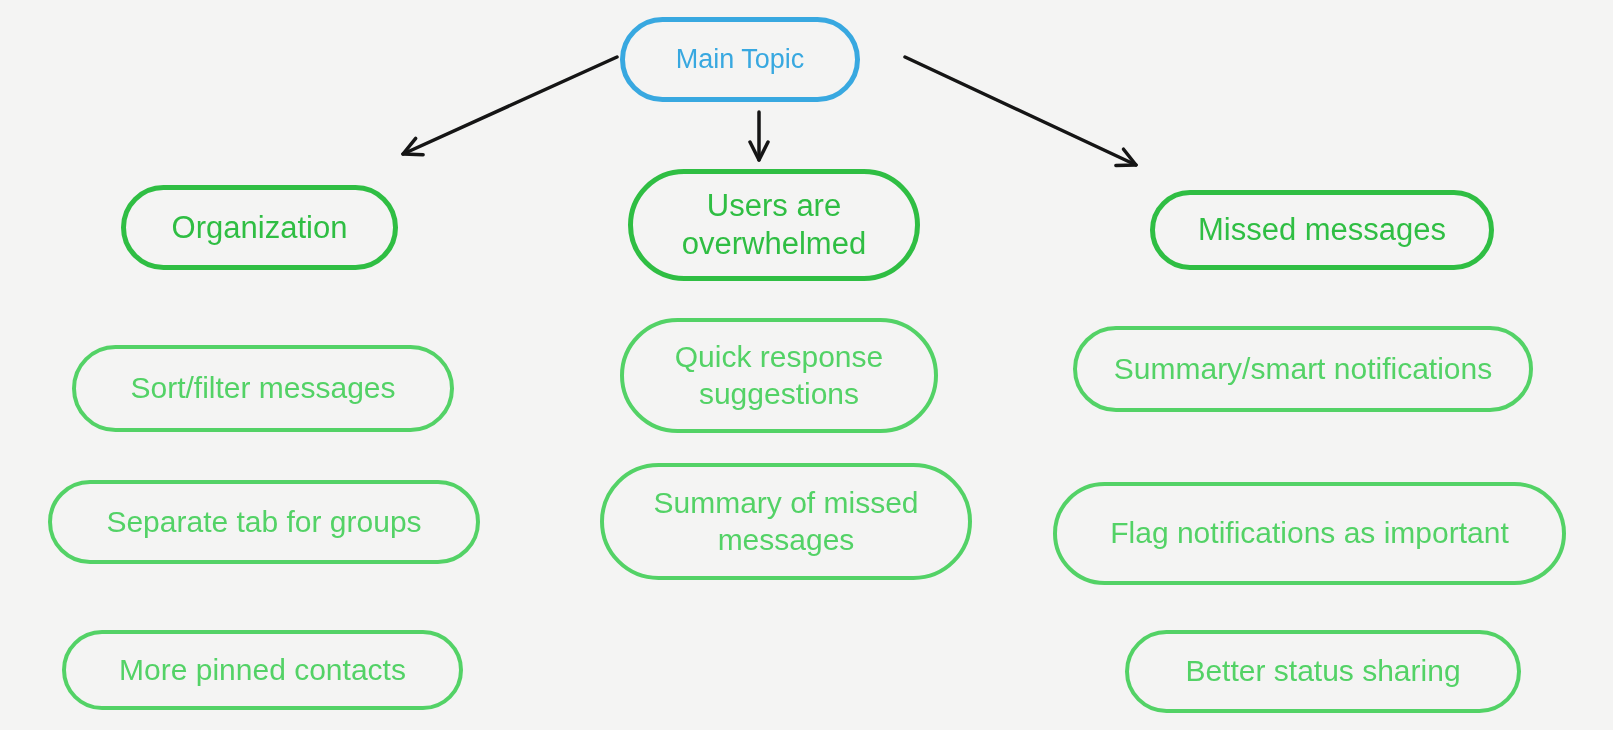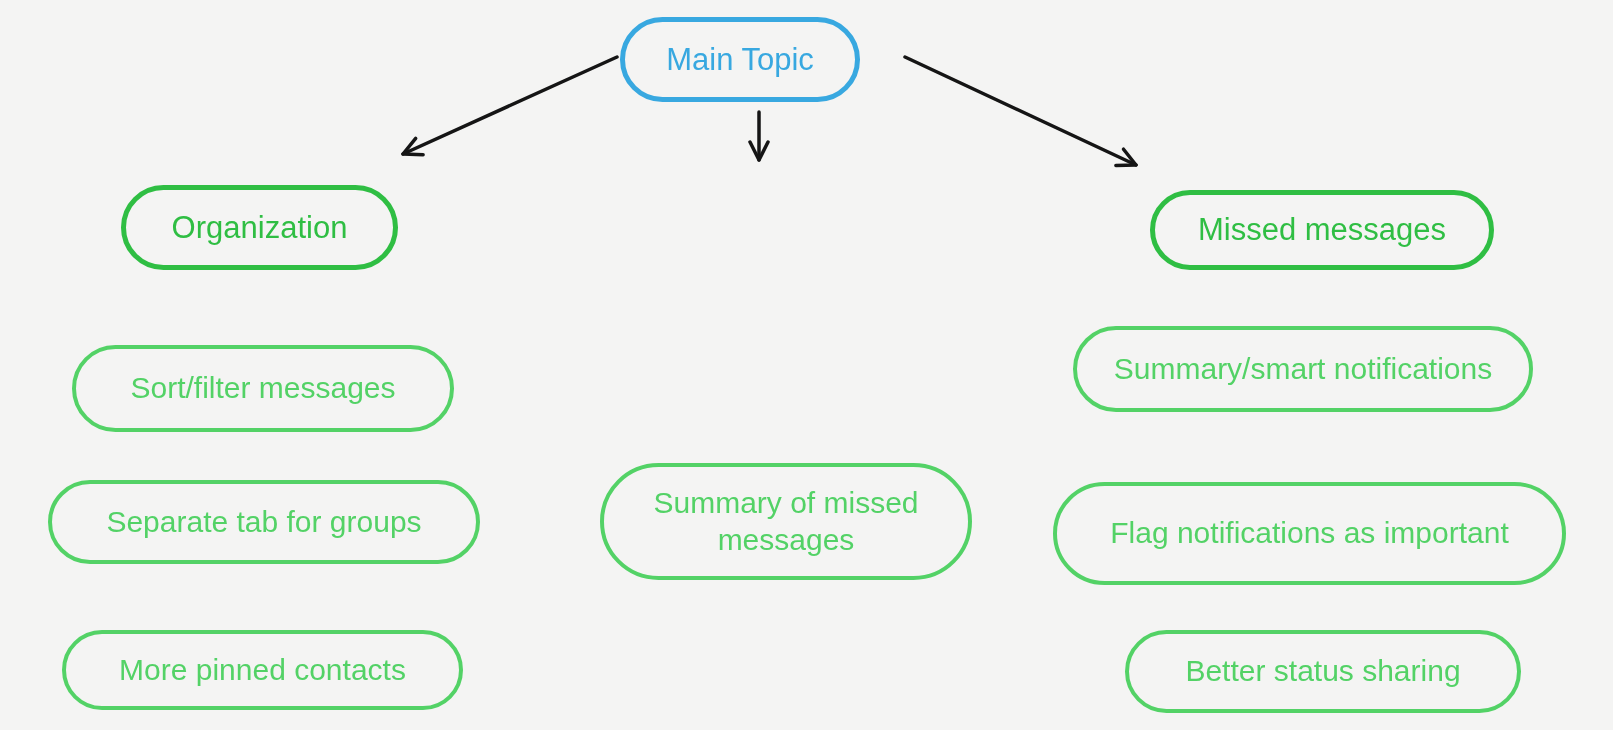--- a/index.html
+++ b/index.html
@@ -46,21 +46,21 @@
     cursor: default;
   }
   .node .label {
     line-height: 1.22;
     padding: 0 18px;
     font-weight: 400;
   }
   .node.root {
     border: 5px solid var(--c-root, #38a8e0);
     color: var(--c-root, #38a8e0);
-    font-size: 31px;
+    font-size: 27px;
   }
   .node.branch {
     border: 5px solid var(--c-branch, #2fbe43);
     color: var(--c-branch, #2fbe43);
     font-size: 31px;
   }
   .node.leaf {
     border: 4px solid var(--c-leaf, #53d266);
     color: var(--c-leaf, #53d266);
     font-size: 30px;
@@ -84,37 +84,43 @@
   </svg>
 
   <div class="node root one-line" style="left:620px; top:17px; width:240px; height:85px;">
     <span class="label">Main Topic</span>
   </div>
 
   <div class="node branch one-line" style="left:121px; top:185px; width:277px; height:85px;align-items:center;">
     <span class="label">Organization</span>
   </div>
 
+  <div class="node branch" style="left:628px; top:169px; width:292px; height:112px;">
+    <span class="label">Users are overwhelmed</span>
+  </div>
 
   <div class="node branch one-line" style="left:1150px; top:190px; width:344px; height:80px;">
     <span class="label">Missed messages</span>
   </div>
 
   <div class="node leaf one-line" style="left:72px; top:345px; width:382px; height:87px;">
     <span class="label">Sort/filter messages</span>
   </div>
 
   <div class="node leaf one-line" style="left:48px; top:480px; width:432px; height:84px;">
     <span class="label">Separate tab for groups</span>
   </div>
 
   <div class="node leaf one-line" style="left:62px; top:630px; width:401px; height:80px;">
     <span class="label">More pinned contacts</span>
   </div>
 
+  <div class="node leaf" style="left:620px; top:318px; width:318px; height:115px;">
+    <span class="label">Quick response suggestions</span>
+  </div>
 
   <div class="node leaf" style="left:600px; top:463px; width:372px; height:117px;">
     <span class="label">Summary of missed messages</span>
   </div>
 
 
   <div class="node leaf one-line" style="left:1073px; top:326px; width:460px; height:86px;">
     <span class="label">Summary/smart notifications</span>
   </div>
 

